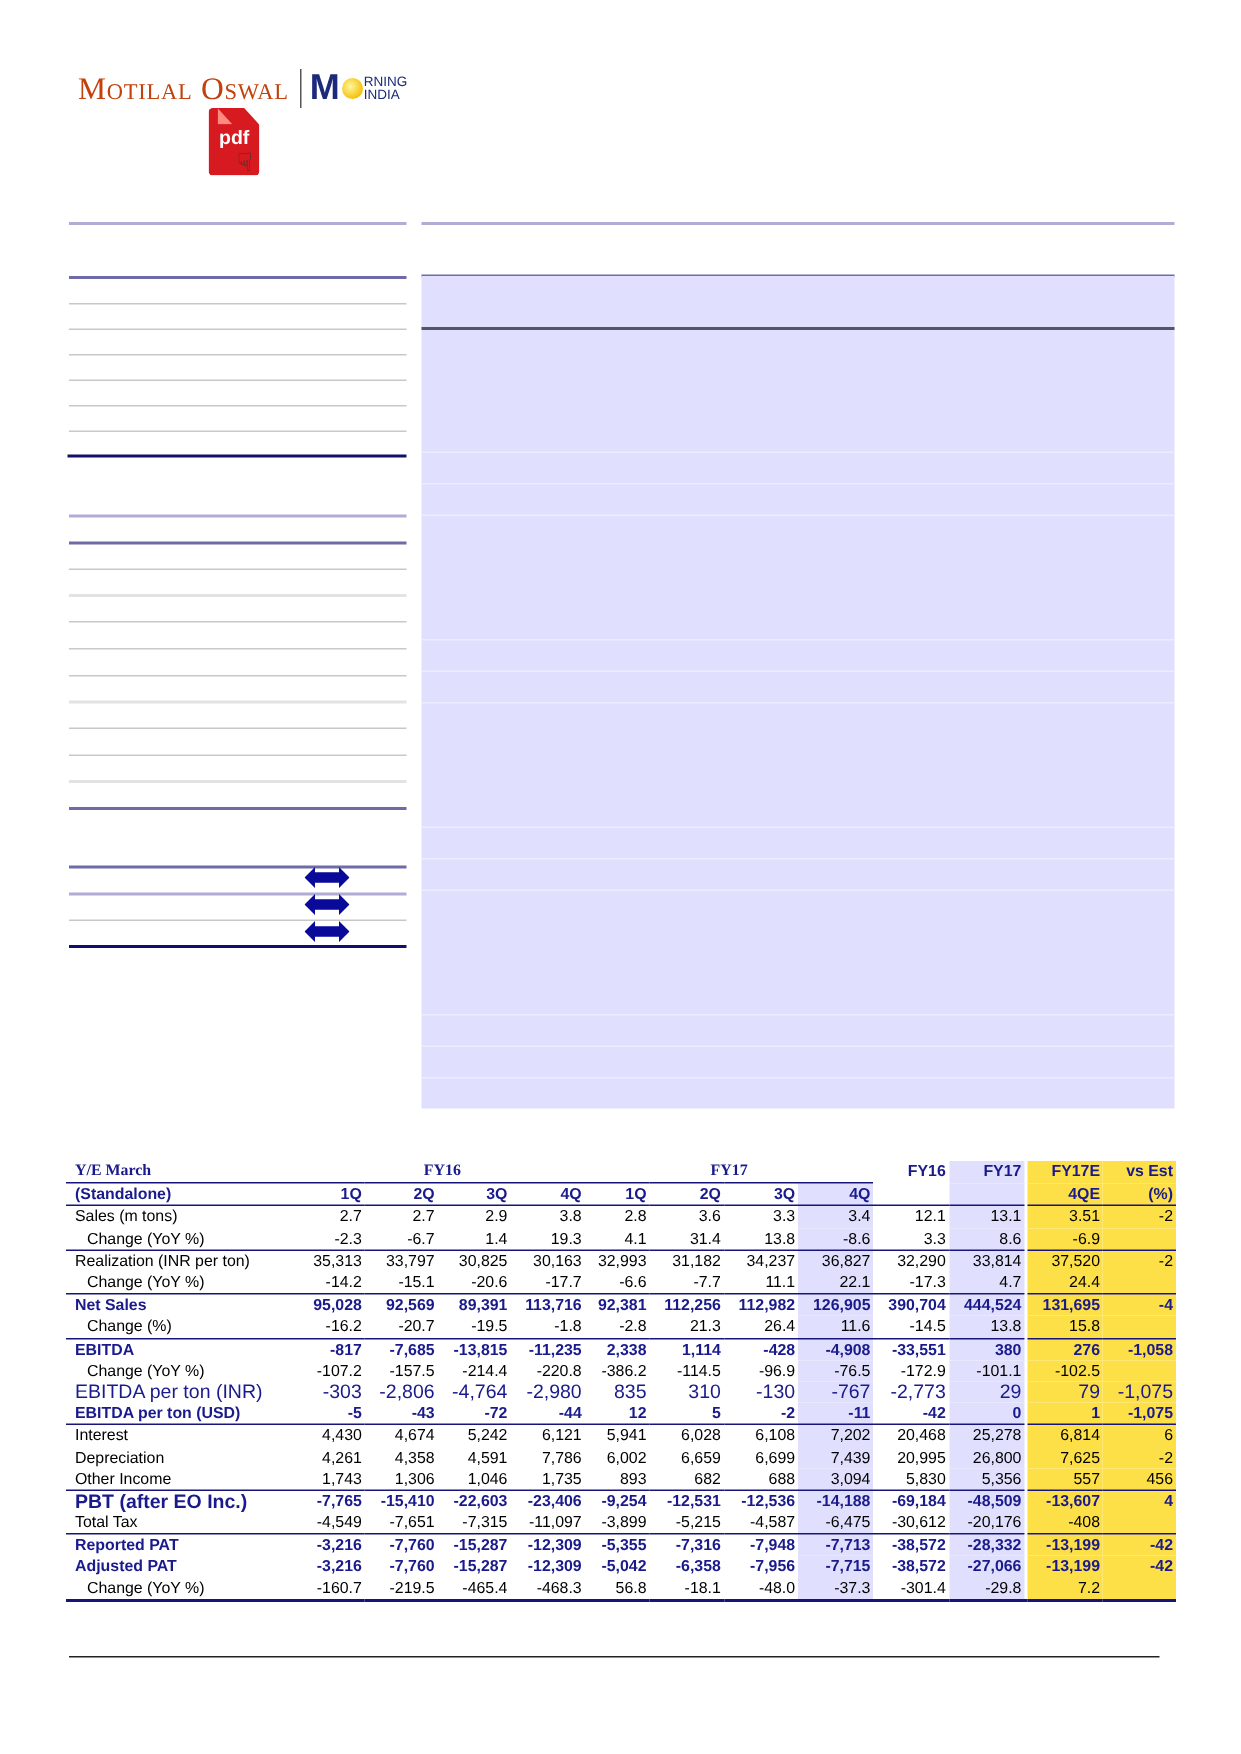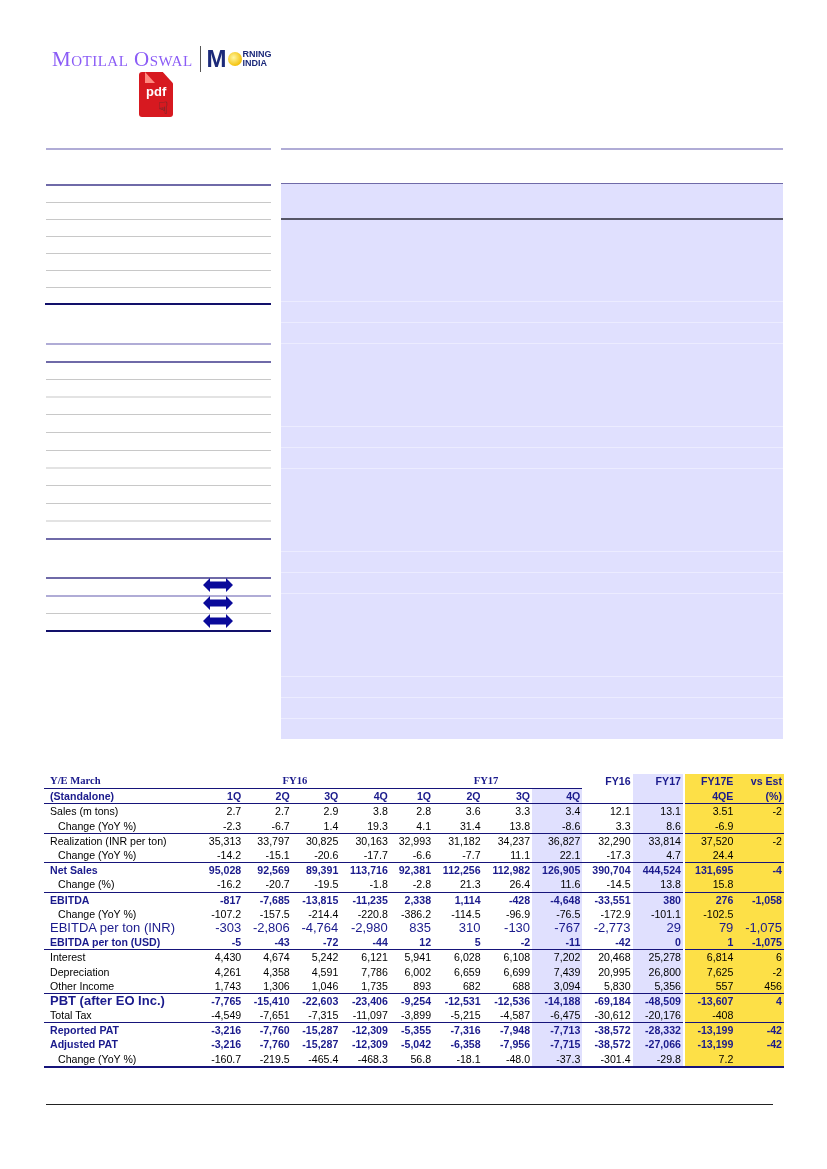--- a/index.html
+++ b/index.html
@@ -1,26 +1,26 @@
 <!DOCTYPE html>
 <html><head>
   <meta charset="utf-8">
   <style>
     html, body { margin: 0; padding: 0; background: #ffffff; }
     body { width: 827px; height: 1169px; position: relative; overflow: hidden;
            font-family: "Liberation Sans", sans-serif; color: #000; }
 
     
     .logo { position: absolute; left: 52px; top: 44px; height: 30px; display: flex; align-items: center; }
-    .logo-mo { font-family: "Liberation Serif", serif; font-size: 21px; letter-spacing: 0.5px; color: #8b5cf6; font-variant: small-caps; }
+    .logo-mo { font-family: "Liberation Serif", serif; font-size: 21px; letter-spacing: 0.5px; color: #c2410c; font-variant: small-caps; }
     .logo-divider { width: 1px; height: 26px; background: #555; margin: 0 6px 0 7px; }
     .logo-mi { display: flex; align-items: center; }
     .logo-m { font-family: "Liberation Sans", sans-serif; font-weight: bold; font-size: 24px; color: #1c2a7a; }
     .logo-sun { width: 14px; height: 14px; border-radius: 50%; background: radial-gradient(circle at 40% 40%, #fff6a0, #f4c20d 70%, #e0a000); margin: 0 1px; }
-    .logo-words { display: flex; flex-direction: column; font-weight: bold; font-size: 9px; line-height: 9px; color: #1c2a7a; }
+    .logo-words { display: flex; flex-direction: column; font-weight: normal; font-size: 9px; line-height: 9px; color: #1c2a7a; }
 
     
     .pdf-icon { position: absolute; left: 139px; top: 72px; width: 16px; height: 46px; }
     .pdf-body { position: absolute; left: 0; top: 0; width: 34px; height: 45px; background: #d71920; border-radius: 3px; clip-path: polygon(0 0, 70% 0, 100% 25%, 100% 100%, 0 100%); }
     .pdf-fold { position: absolute; right: 0; top: 0; width: 10px; height: 11px; background: #ff8a80; clip-path: polygon(0 0, 100% 100%, 0 100%); }
     .pdf-text { position: absolute; left: 7px; top: 12px; color: #fff; font-weight: bold; font-size: 13px; }
     .pdf-hand { position: absolute; left: 19px; top: 28px; font-size: 17px; color: #333; line-height: 17px; }
 
     
     .rule { position: absolute; height: 0; }
@@ -254,21 +254,21 @@
       </tr>
       <tr class="bt bold">
         <td class="lbl blue">EBITDA</td>
         <td class="blue">-817</td>
         <td class="blue">-7,685</td>
         <td class="blue">-13,815</td>
         <td class="blue">-11,235</td>
         <td class="blue">2,338</td>
         <td class="blue">1,114</td>
         <td class="blue">-428</td>
-        <td class="blue q4">-4,648</td>
+        <td class="blue q4">-4,908</td>
         <td class="blue">-33,551</td>
         <td class="blue fy17">380</td>
         <td class="blue est sep">276</td>
         <td class="blue est">-1,058</td>
       </tr>
       <tr>
         <td class="lbl ind">Change (YoY %)</td>
         <td class="">-107.2</td>
         <td class="">-157.5</td>
         <td class="">-214.4</td>

